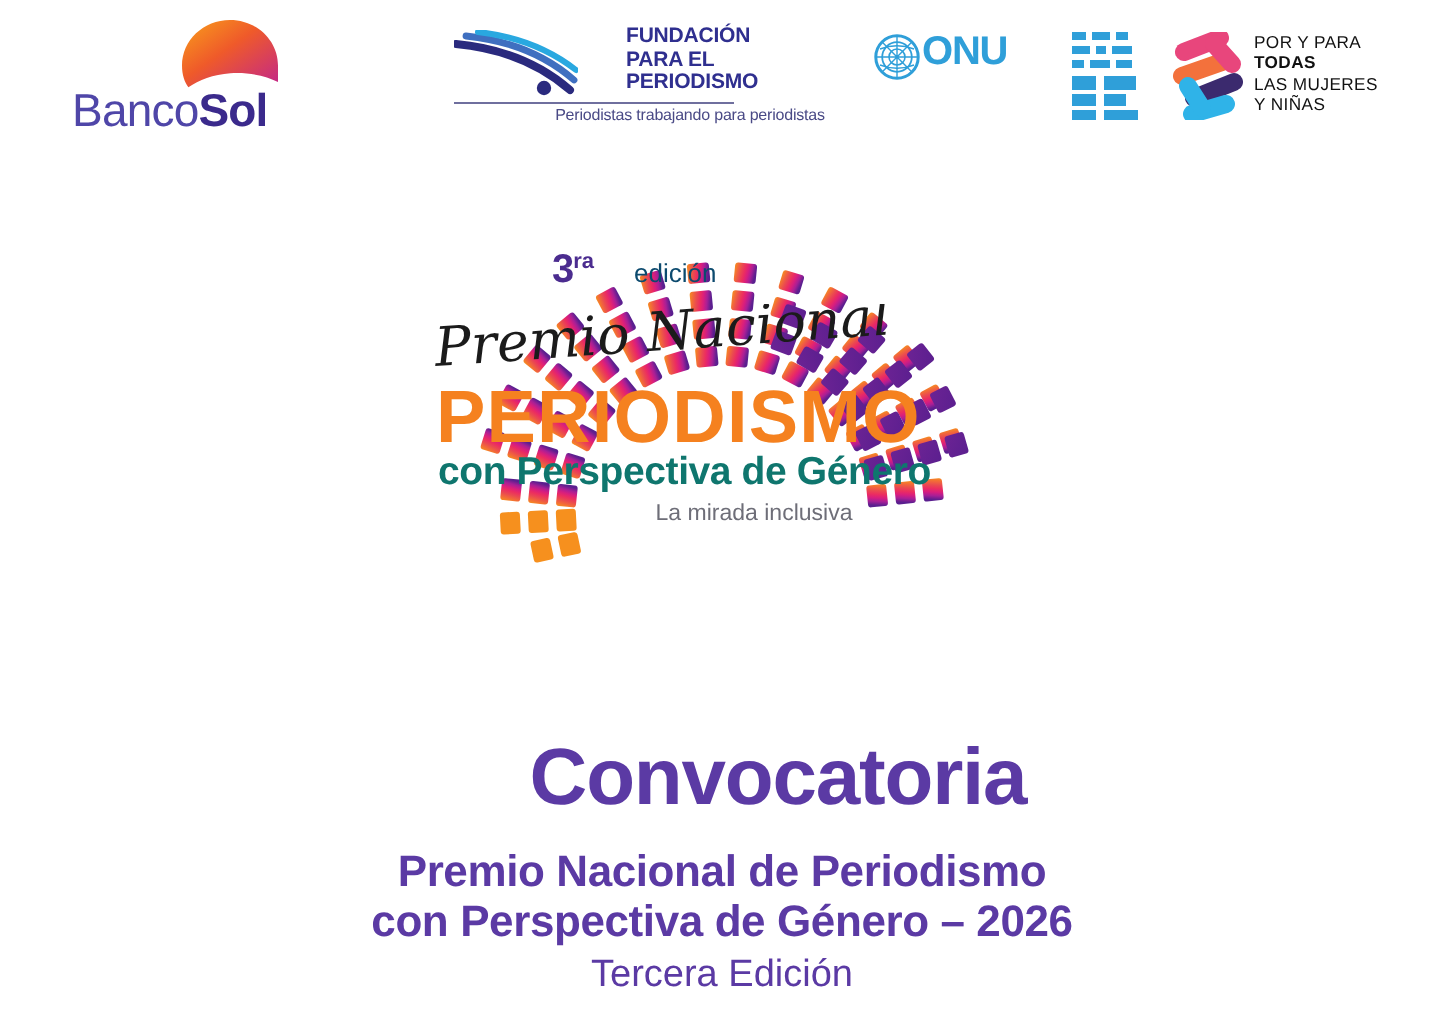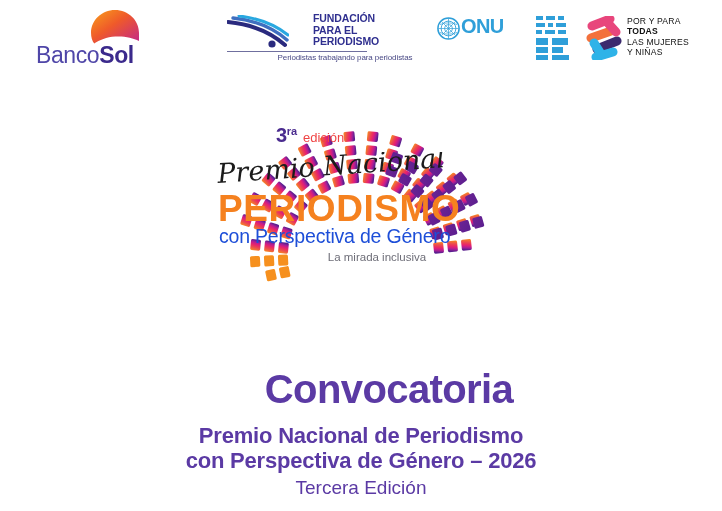--- a/index.html
+++ b/index.html
@@ -221,22 +221,22 @@
     font-size: 11px;
     font-weight: 700;
     color: #4b2c8f;
     vertical-align: super;
     position: relative;
     top: -1px;
   }
   .ed3-word {
     font-size: 13px;
     font-weight: 400;
-    color: #ef4444;
-    margin-left: 6px;
+    color: #0c4a6e;
+    margin-left: 20px;
   }
   .script {
     position: absolute;
     left: 10px;
     top: 48px;
     width: 230px;
     height: 42px;
   }
   .periodismo {
     position: absolute;
@@ -249,22 +249,22 @@
     letter-spacing: 0.6px;
     line-height: 38px;
     white-space: nowrap;
   }
   .perspectiva {
     position: absolute;
     left: 13px;
     top: 122px;
     width: 280px;
     font-size: 19.5px;
-    font-weight: 400;
-    color: #1d4ed8;
+    font-weight: 700;
+    color: #0f766e;
     letter-spacing: -0.2px;
     line-height: 21px;
     white-space: nowrap;
   }
   .mirada {
     position: absolute;
     left: 96px;
     top: 147px;
     width: 150px;
     text-align: center;

